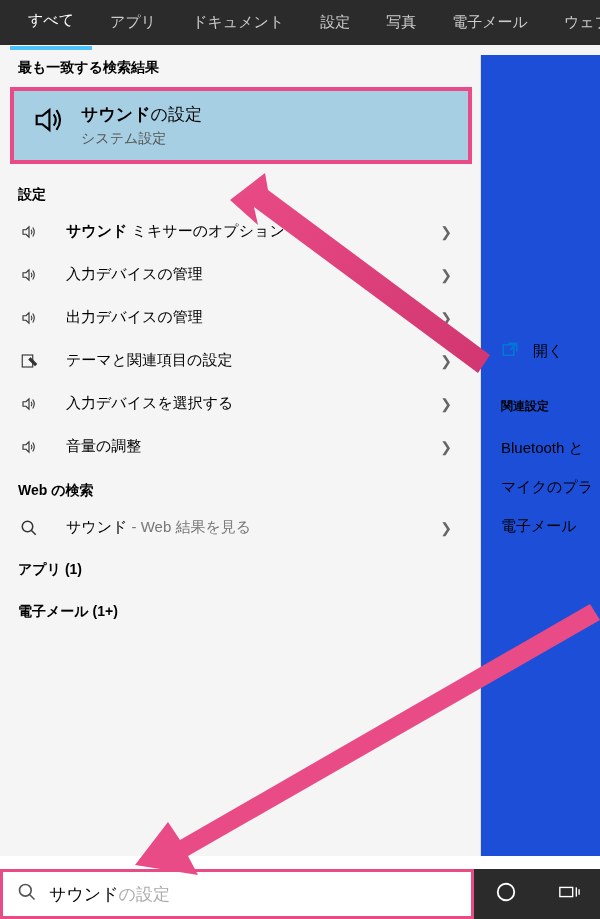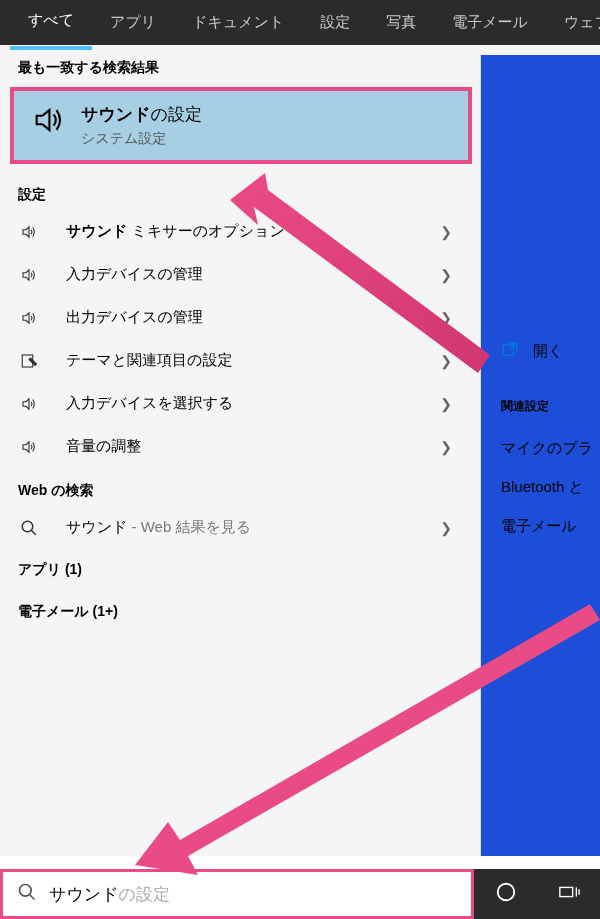--- a/index.html
+++ b/index.html
@@ -174,22 +174,22 @@
       <span class="ext-icon">
         <svg width="18" height="18" viewBox="0 0 24 24" fill="none" stroke="#0078d4" stroke-width="2">
           <rect x="3" y="5" width="14" height="14"></rect>
           <path d="M10 3 L21 3 L21 14"></path>
           <line x1="21" y1="3" x2="12" y2="12"></line>
         </svg>
       </span>
       <span>開く</span>
     </div>
     <div class="right-section-header">関連設定</div>
+    <div class="right-link">Bluetooth と</div>
     <div class="right-link">マイクのプラ</div>
-    <div class="right-link">Bluetooth と</div>
     <div class="right-link">電子メール</div>
   </div>
 </div>
 
 <div class="search-bar-wrap">
   <div class="search-bar">
     <div class="search-icon-wrap">
       <svg width="20" height="20" viewBox="0 0 24 24" fill="none" stroke="#555" stroke-width="2">
         <circle cx="10" cy="10" r="7"></circle>
         <line x1="15" y1="15" x2="21" y2="21"></line>

